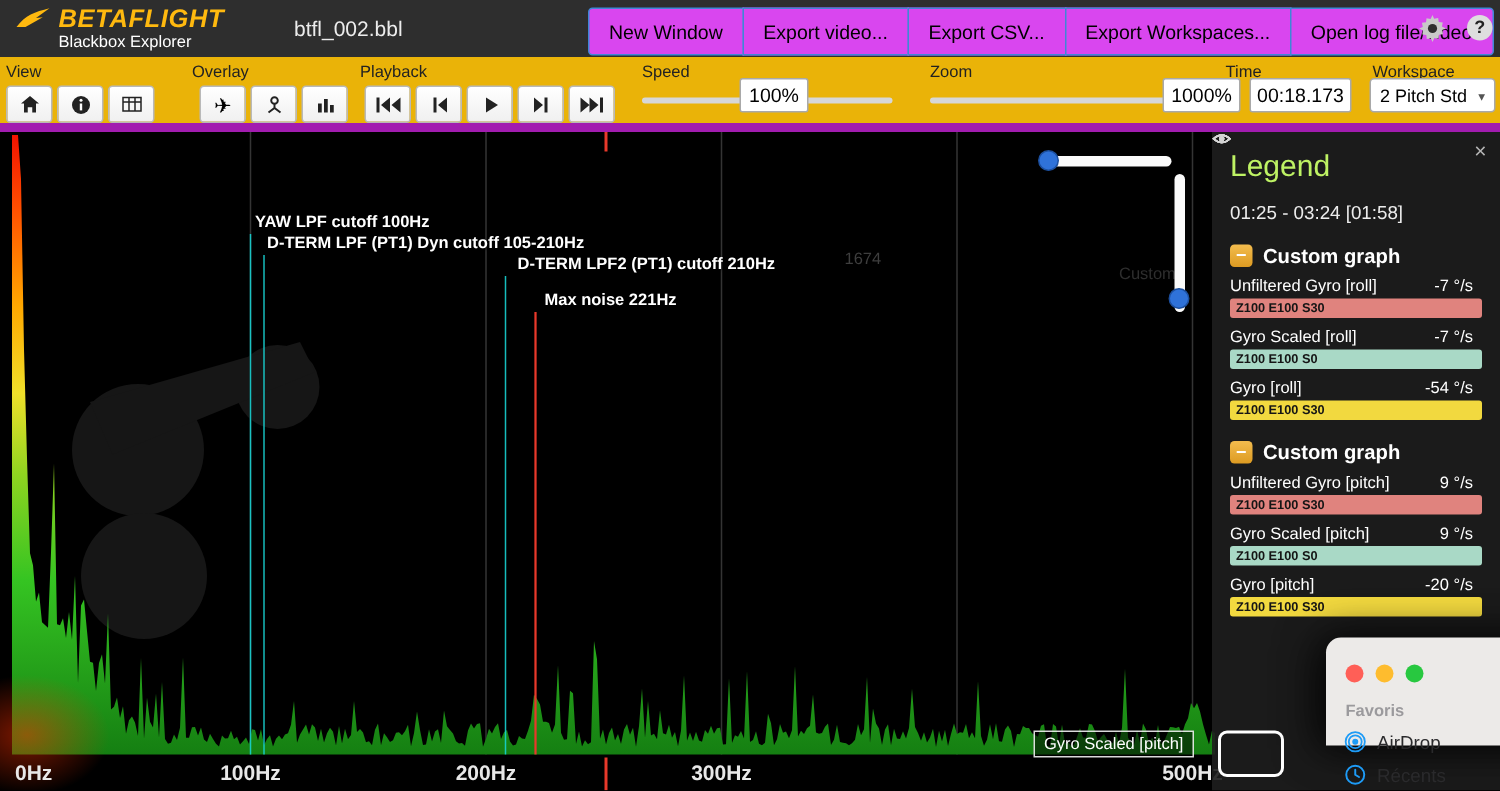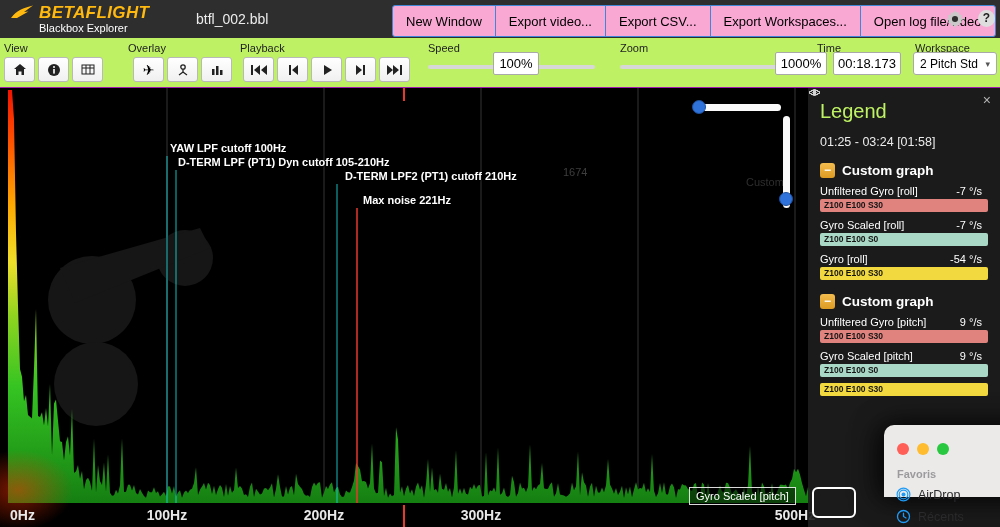--- a/index.html
+++ b/index.html
@@ -6,29 +6,29 @@
   body{width:1000px;height:527px;position:relative;overflow:hidden;background:#000;
        font-family:"Liberation Sans",sans-serif;-webkit-font-smoothing:antialiased;}
   
   .topbar{position:absolute;left:0;top:0;width:1000px;height:38px;background:#2e2e2e;}
   .brand{position:absolute;left:10px;top:4px;display:flex;gap:5px;align-items:flex-start;}
   .brand-text{display:flex;flex-direction:column;}
   .brand-name{font-style:italic;font-weight:bold;font-size:17px;color:#ffb90f;line-height:17px;letter-spacing:.4px;}
   .brand-sub{font-size:11px;color:#fff;line-height:12px;margin-top:1px;}
   .filename{position:absolute;left:196px;top:11px;font-size:14px;color:#ececec;}
   .tb-actions{position:absolute;left:392px;top:5px;display:flex;height:28px;}
-  .tb-action{background:#f9a8d4;border:1px solid #3f87d6;margin-left:-1px;padding:0 13px;font-size:13px;
+  .tb-action{background:#d946ef;border:1px solid #3f87d6;margin-left:-1px;padding:0 13px;font-size:13px;
              color:#000;font-family:inherit;height:32px;cursor:pointer;white-space:nowrap;}
   .tb-action:first-child{margin-left:0;border-radius:3px 0 0 3px;}
   .tb-action:last-child{border-radius:0 3px 3px 0;}
   .gear{position:absolute;left:946px;top:10px;cursor:pointer;line-height:0;}
   .help{position:absolute;left:978px;top:10px;width:17px;height:17px;border-radius:50%;background:#dedede;
         color:#222;font-size:12px;font-weight:bold;text-align:center;line-height:17px;cursor:pointer;}
   
-  .toolbar{position:absolute;left:0;top:38px;width:1000px;height:50px;background:#bef264;border-bottom:1px solid #a21caf;box-sizing:border-box;}
+  .toolbar{position:absolute;left:0;top:38px;width:1000px;height:50px;background:#eab308;border-bottom:6px solid #a21caf;box-sizing:border-box;}
   .tlabel{position:absolute;top:4px;font-size:11px;color:#222;}
   .ibtn{position:absolute;top:19px;width:31px;height:25px;background:linear-gradient(#fff,#f0f0f0);
         border:1px solid #b9b9b9;border-radius:3px;display:flex;align-items:center;justify-content:center;
         padding:0;cursor:pointer;font-size:14px;line-height:0;}
   .slider{position:absolute;top:27px;height:4px;background:#d7d7d7;border-radius:2px;}
   .tinput{position:absolute;top:14px;height:21px;background:#fff;border:1px solid #a9a9a9;border-radius:2px;
           font-size:13px;font-family:inherit;text-align:center;padding:0;color:#000;box-sizing:content-box;}
   .wselect{position:absolute;left:913px;top:14px;width:84px;height:23px;background:#fff;border:1px solid #a9a9a9;
            border-radius:3px;font-size:12px;color:#000;display:flex;align-items:center;justify-content:space-between;
            padding:0 6px;box-sizing:border-box;cursor:pointer;}
@@ -337,20 +337,30 @@
               <span class="leye">
                 <svg width="13" height="9" viewBox="0 0 13 9">
                   <path d="M1,4.5 Q6.5,-0.5 12,4.5 Q6.5,9.5 1,4.5 Z" fill="none" stroke="#d5d5d5"></path>
                   <circle cx="6.5" cy="4.5" r="1.7" fill="#d5d5d5"></circle>
                 </svg>
               </span>
             </div>
             <div class="lbar" style="background: rgb(169, 217, 198);">Z100 E100 S0</div>
           </div>
           <div class="litem">
+            <div class="lrow">
+              <span class="lname">Gyro [pitch]</span>
+              <span class="lval">-20 °/s</span>
+              <span class="leye">
+                <svg width="13" height="9" viewBox="0 0 13 9">
+                  <path d="M1,4.5 Q6.5,-0.5 12,4.5 Q6.5,9.5 1,4.5 Z" fill="none" stroke="#d5d5d5"></path>
+                  <circle cx="6.5" cy="4.5" r="1.7" fill="#d5d5d5"></circle>
+                </svg>
+              </span>
+            </div>
             <div class="lbar" style="background: rgb(242, 217, 63);">Z100 E100 S30</div>
           </div>
         </div>
       </div>
   </div>
 </div>
 
 <div class="corner-box"></div>
 
 <div class="finder">

